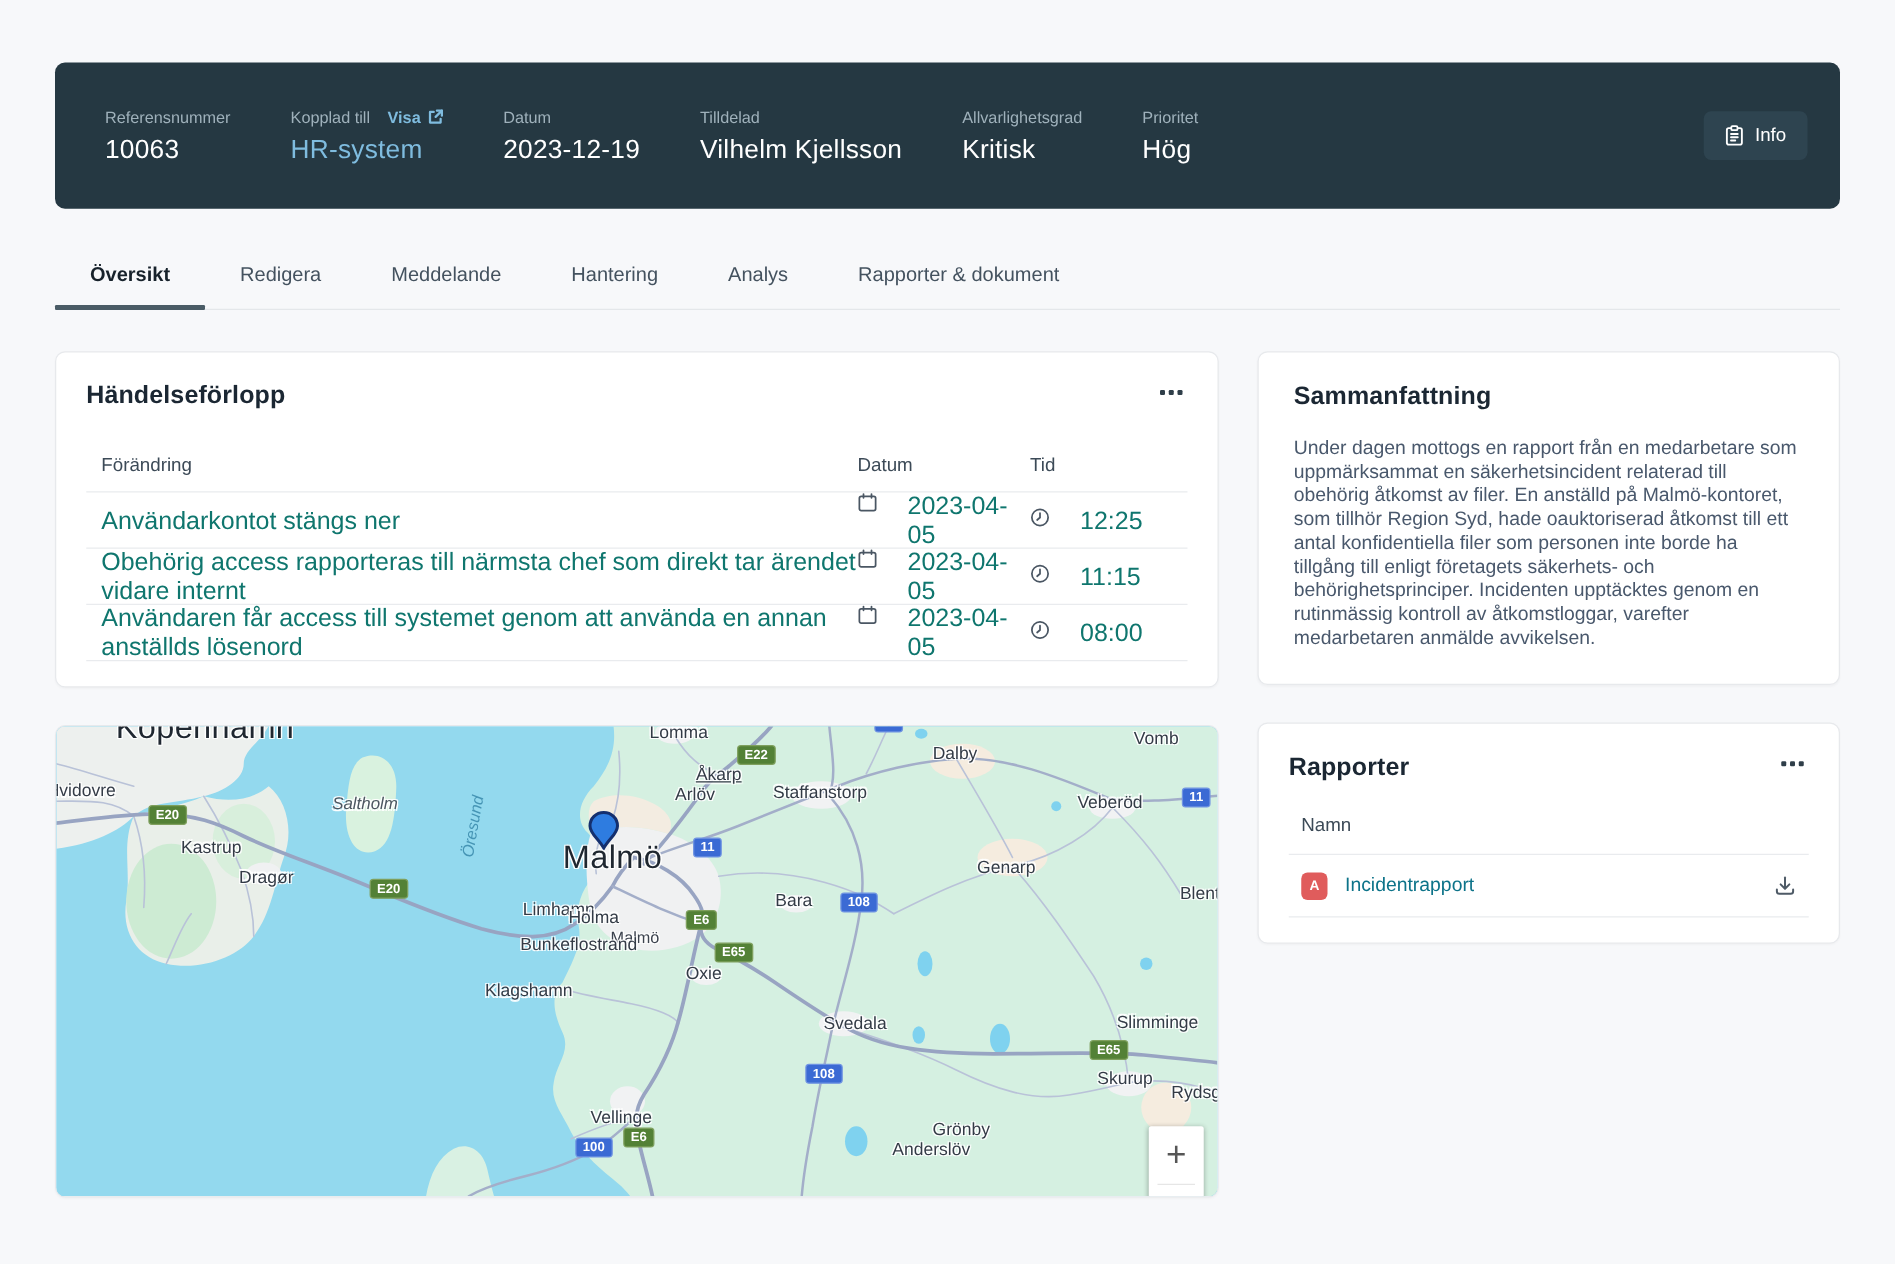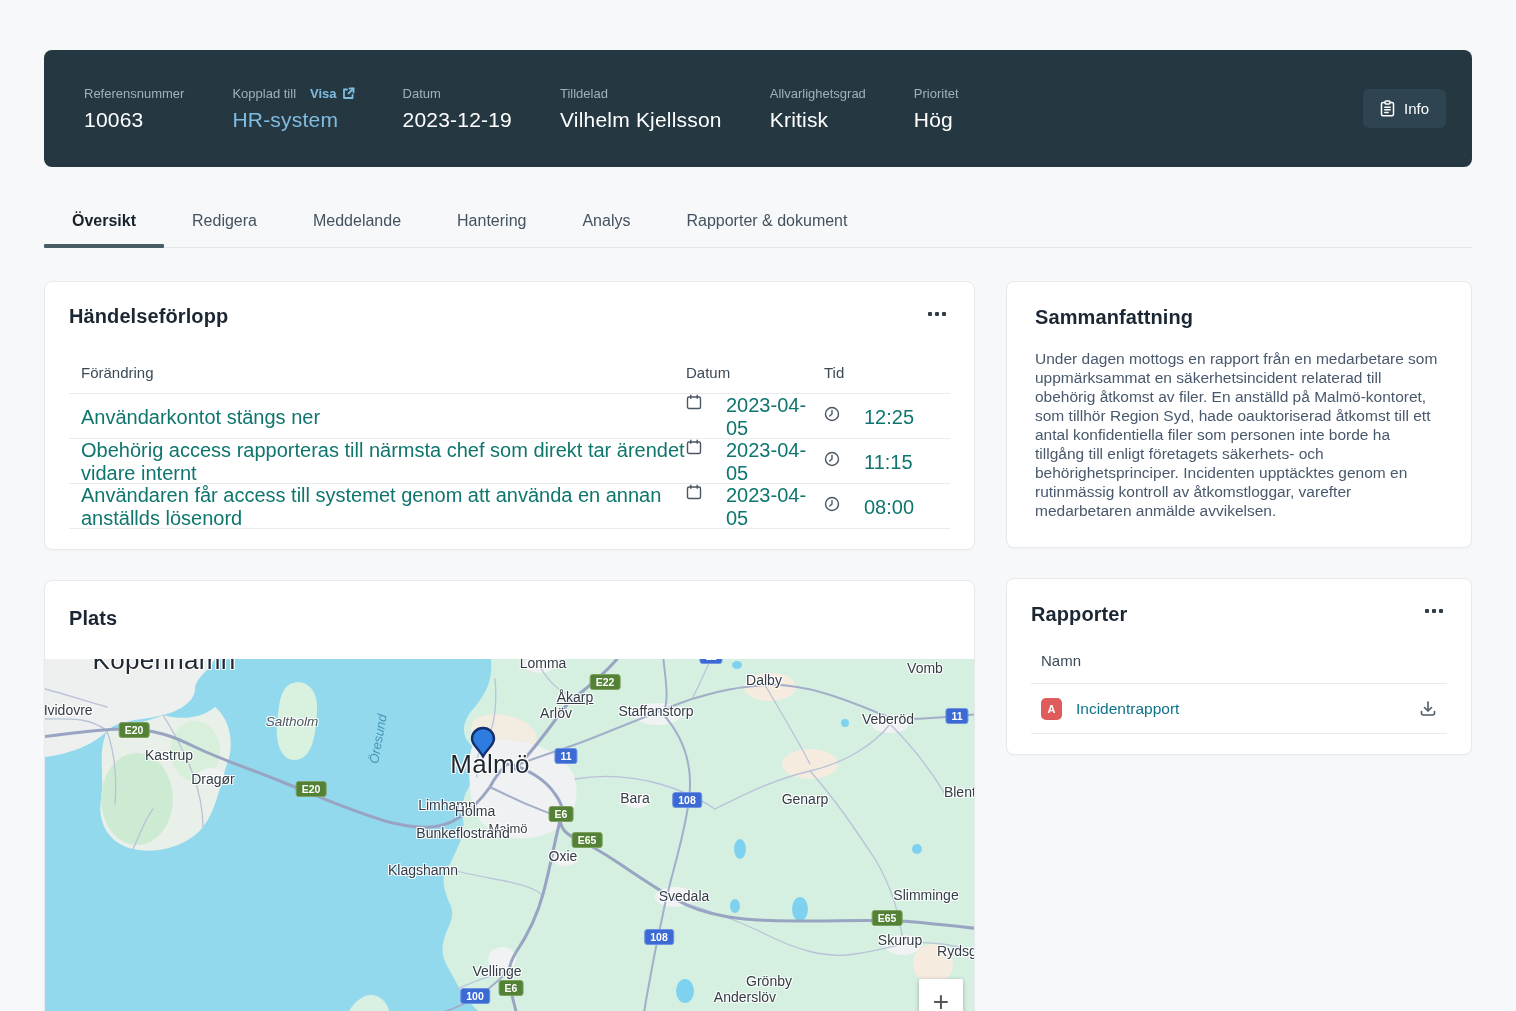--- a/index.html
+++ b/index.html
@@ -217,23 +217,20 @@
                   <circle cx="8" cy="8" r="6.5"></circle>
                   <path d="M8 4.5V8l-2.3 2" stroke-linecap="round"></path>
                 </svg>
                 <span>08:00</span>
               </div>
           </div>
         </div>
       </div>
 
       <div class="card plats">
-        <div class="plats-title">
-            <h2>Plats</h2>
-          </div>
         <div class="map">
           <svg class="base" width="929" height="376" viewBox="0 0 929 376">
             <rect x="0" y="0" width="929" height="376" fill="#93d9ee"></rect>
 
             <path d="M0,-5 L172,-5 C166,12 150,18 150,30 C150,42 135,52 118,56 C95,62 75,60 62,72 C50,84 30,94 0,98 Z" fill="#edf0ee"></path>
             <path d="M62,72 C80,66 100,64 118,56 C140,62 158,58 170,48 C185,60 190,85 182,105 C175,125 172,150 158,168 C145,185 115,196 88,190 C65,185 52,165 56,140 C60,115 52,95 62,72 Z" fill="#e9efe9"></path>
             <ellipse cx="92" cy="140" rx="36" ry="46" fill="#cdebd3"></ellipse>
             <ellipse cx="150" cy="92" rx="25" ry="30" fill="#d8efdc"></ellipse>
             <ellipse cx="166" cy="118" rx="14" ry="9" fill="#f0f1f2"></ellipse>
 
@@ -316,21 +313,21 @@
               <div class="ml ml-town" style="left: 611px; top: 52px;">Staffanstorp</div>
               <div class="ml ml-town" style="left: 719px; top: 21px;">Dalby</div>
               <div class="ml ml-town" style="left: 880px; top: 9px;">Vomb</div>
               <div class="ml ml-town" style="left: 843px; top: 60px;">Veberöd</div>
               <div class="ml ml-city" style="left: 445px; top: 105px;">Malmö</div>
               <div class="ml ml-town" style="left: 402px; top: 146px;">Limhamn</div>
               <div class="ml ml-town" style="left: 430px; top: 152px;">Holma</div>
               <div class="ml ml-locality" style="left: 463px; top: 169px;">Malmö</div>
               <div class="ml ml-town" style="left: 418px; top: 174px;">Bunkeflostrand</div>
               <div class="ml ml-town" style="left: 590px; top: 139px;">Bara</div>
-              <div class="ml ml-town" style="left: 760px; top: 112px; margin-top: 28px;">Genarp</div>
+              <div class="ml ml-town" style="left: 760px; top: 112px;">Genarp</div>
               <div class="ml ml-town" style="left: 925px; top: 133px;">Blentarp</div>
               <div class="ml ml-town" style="left: 518px; top: 197px;">Oxie</div>
               <div class="ml ml-town" style="left: 378px; top: 211px;">Klagshamn</div>
               <div class="ml ml-town" style="left: 639px; top: 237px; text-align: center;">Svedala</div>
               <div class="ml ml-town" style="left: 881px; top: 236px;">Slimminge</div>
               <div class="ml ml-town" style="left: 855px; top: 281px;">Skurup</div>
               <div class="ml ml-town" style="left: 922px; top: 292px;">Rydsgård</div>
               <div class="ml ml-town" style="left: 452px; top: 312px; text-align: center;">Vellinge</div>
               <div class="ml ml-town" style="left: 724px; top: 322px;">Grönby</div>
               <div class="ml ml-town" style="left: 700px; top: 338px;">Anderslöv</div>

